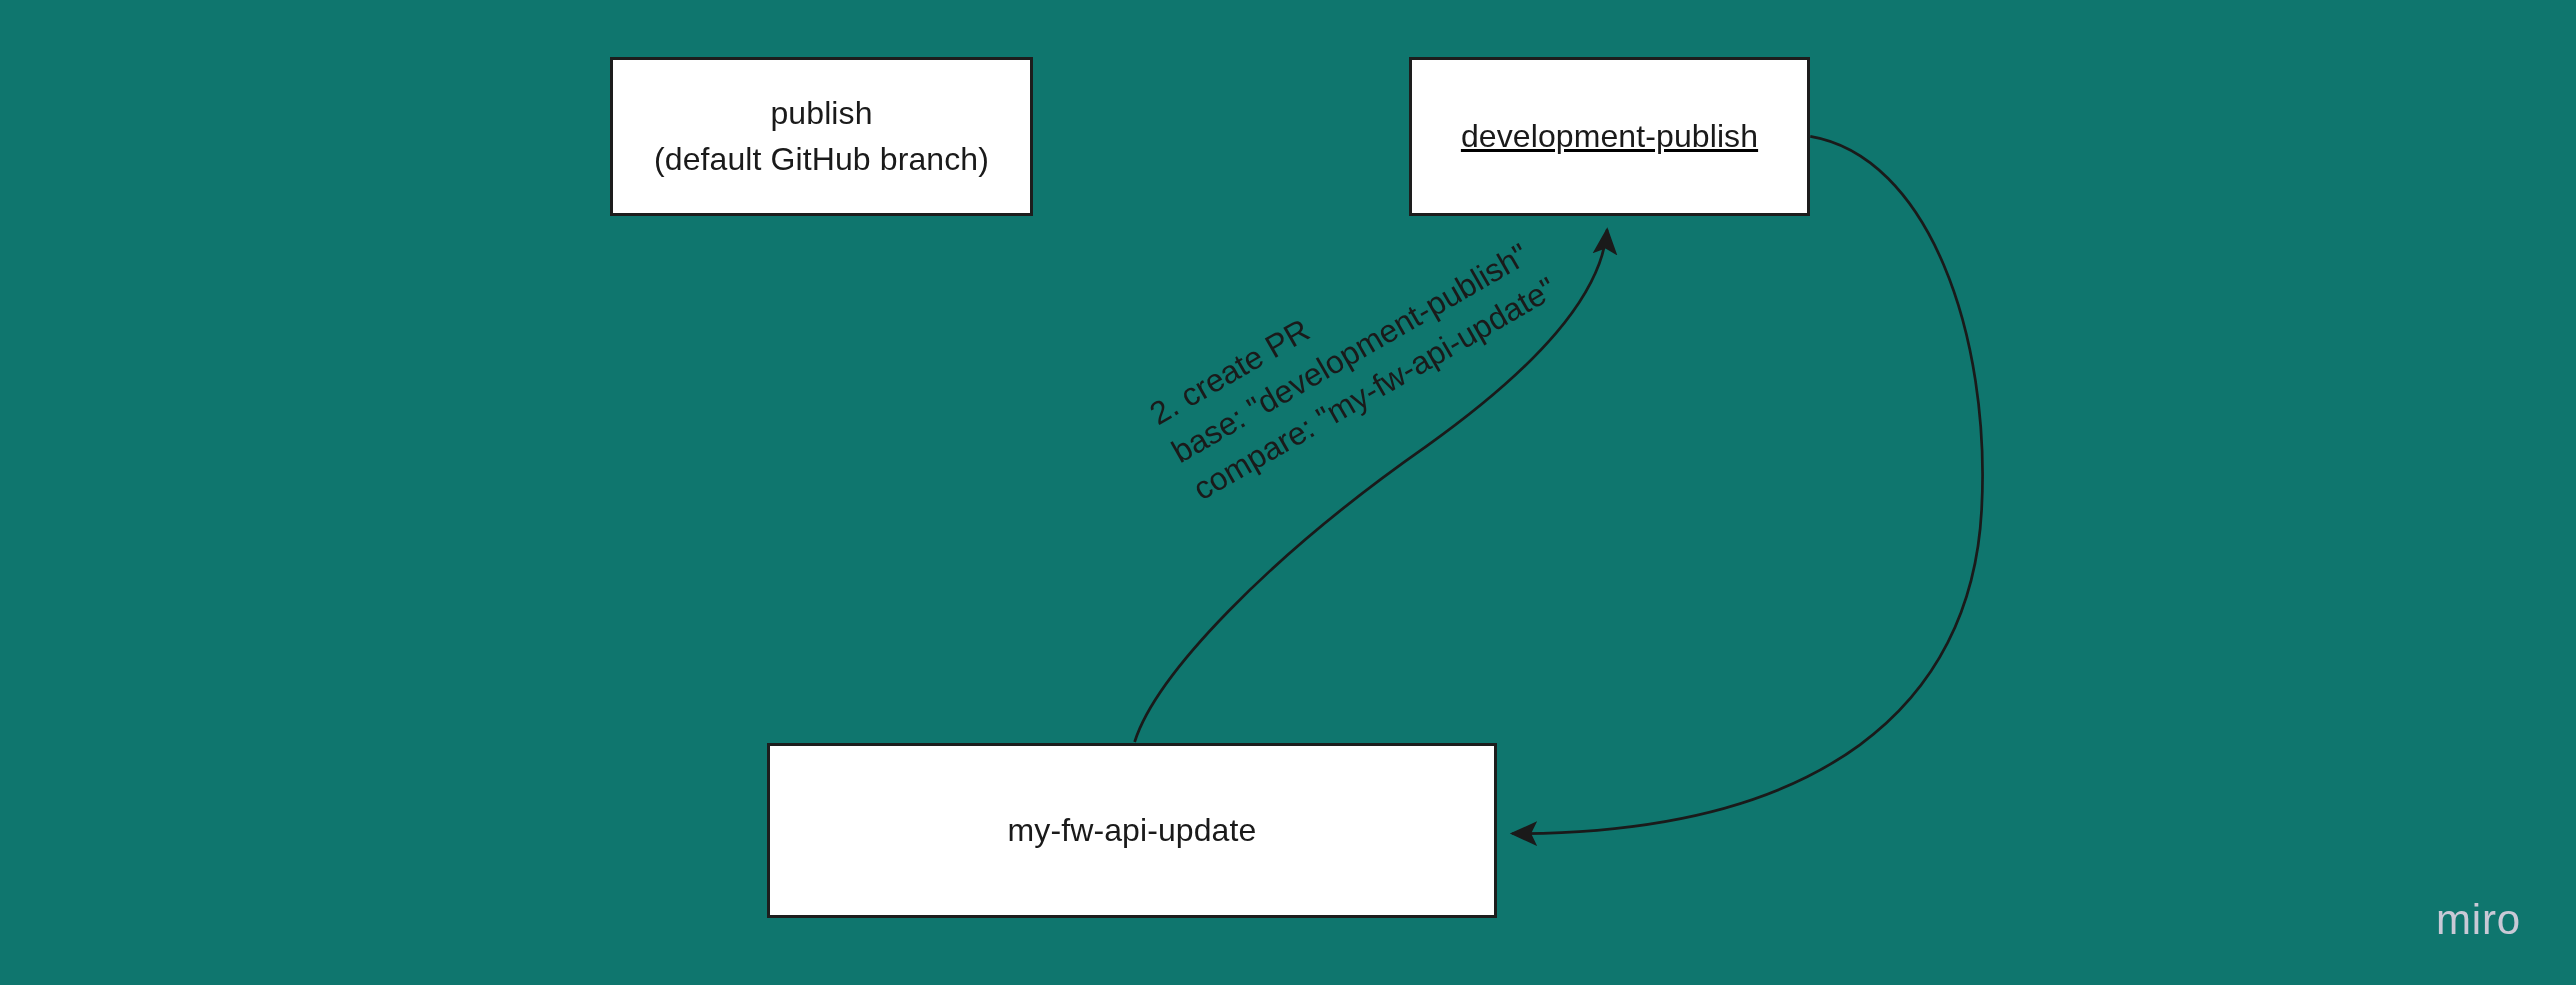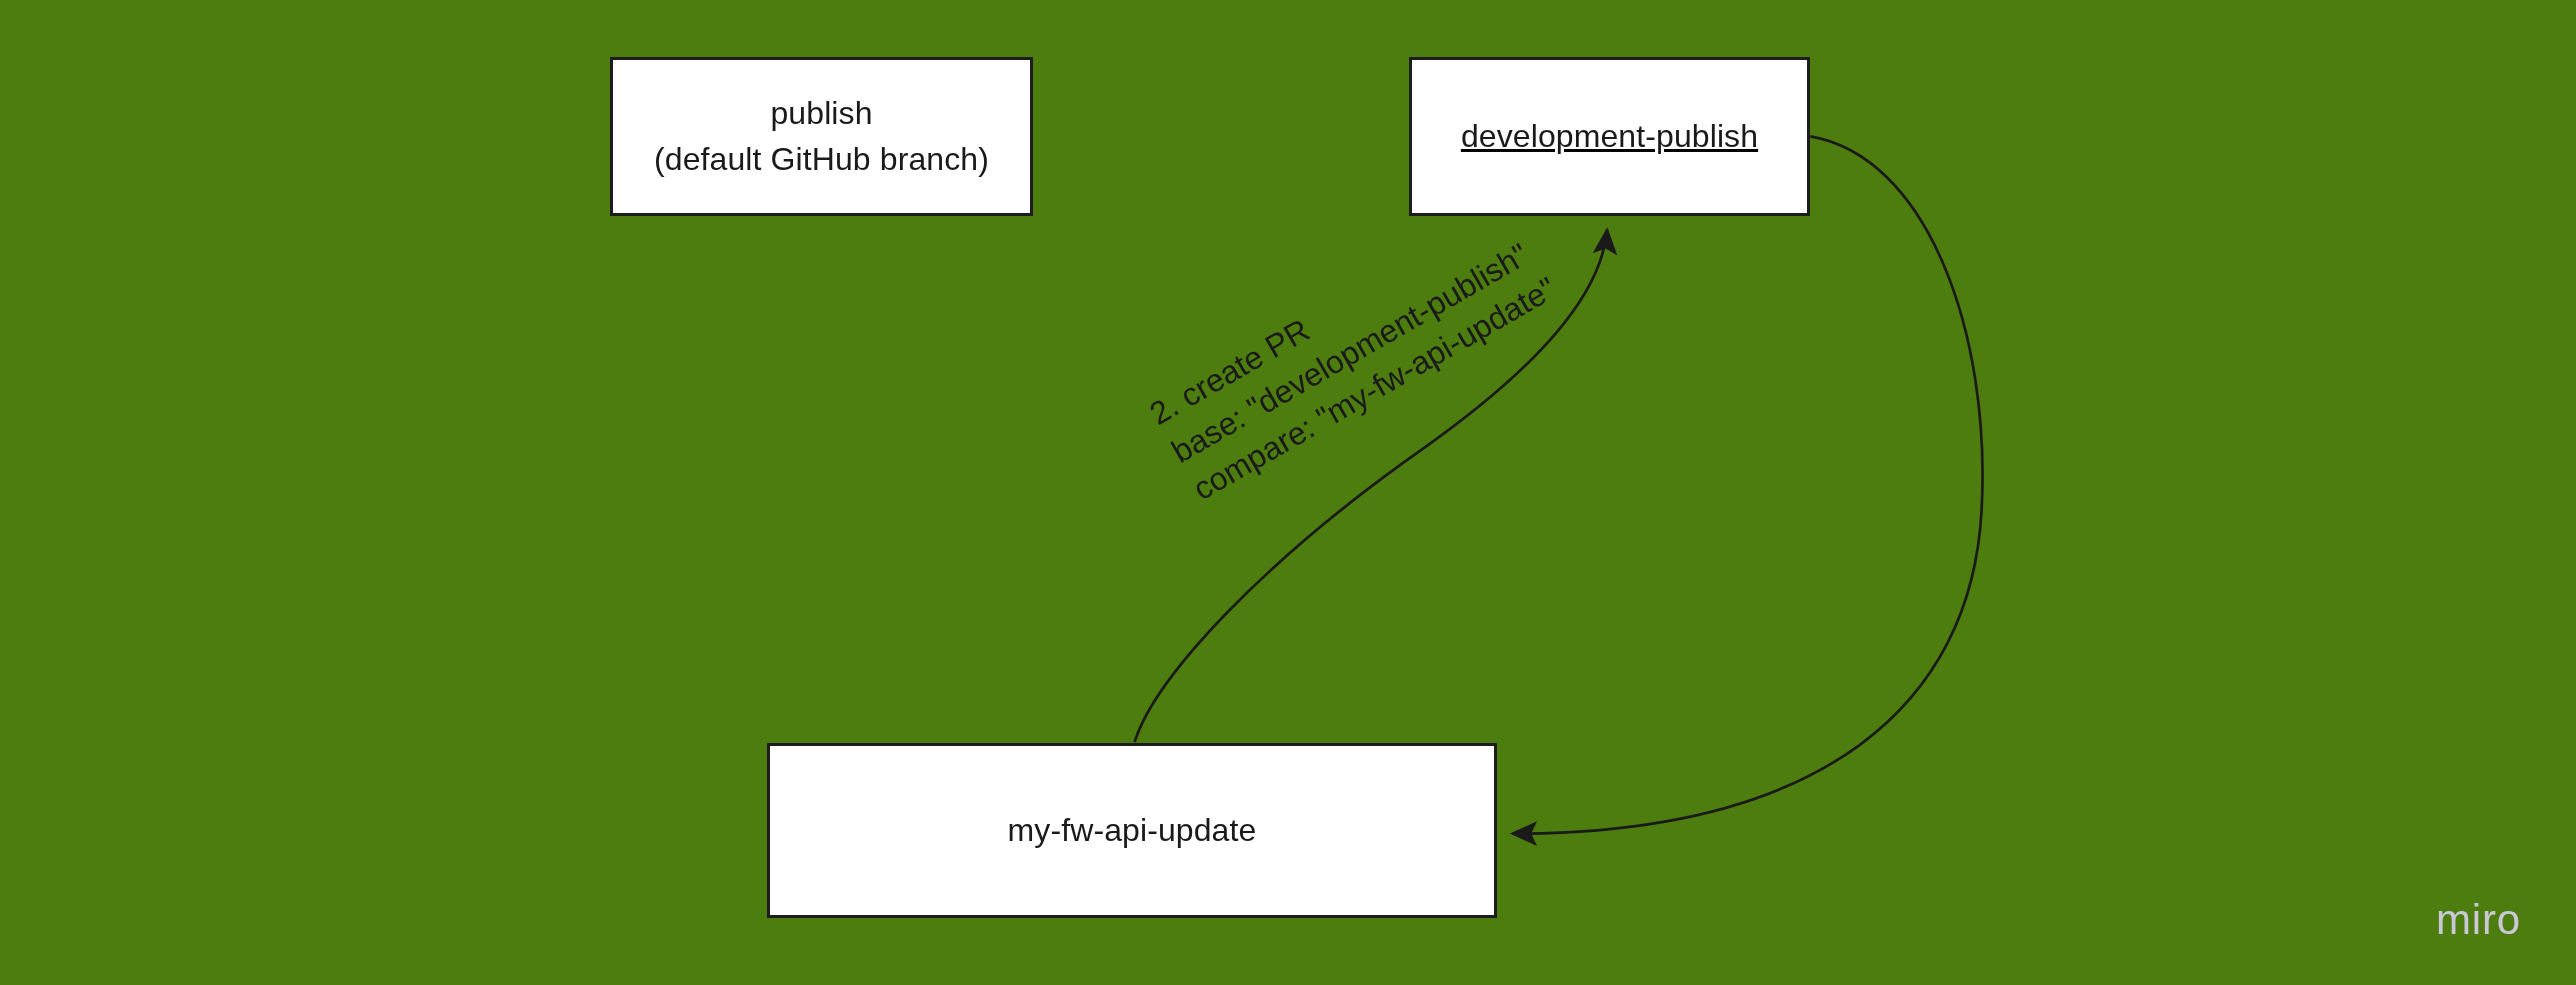--- a/index.html
+++ b/index.html
@@ -8,21 +8,21 @@
     padding: 0;
     background: #ffffff;
   }
   body {
     font-family: "Liberation Sans", "DejaVu Sans", sans-serif;
   }
   #canvas {
     position: relative;
     width: 2576px;
     height: 986px;
-    background: #4d7c0f;
+    background: #0f766e;
     overflow: hidden;
   }
   .edge-layer {
     position: absolute;
     left: 0;
     top: 0;
     width: 2576px;
     height: 986px;
     pointer-events: none;
   }

